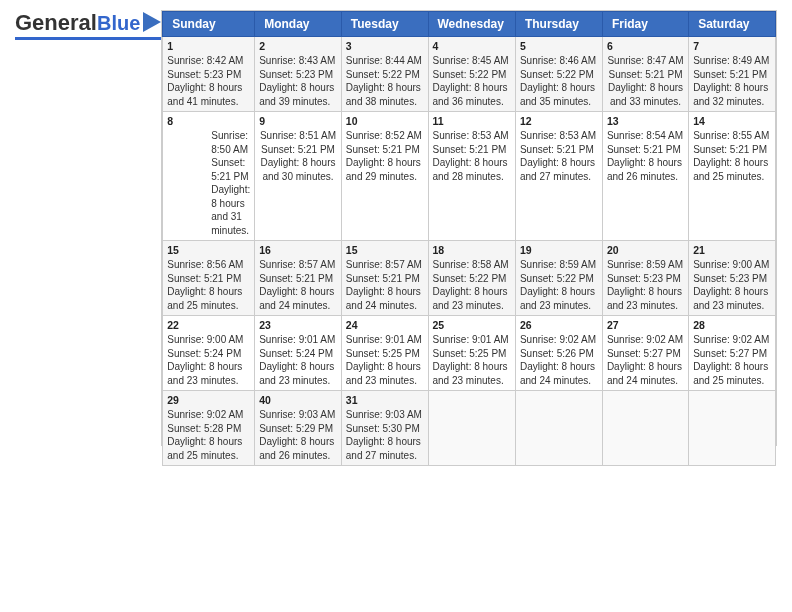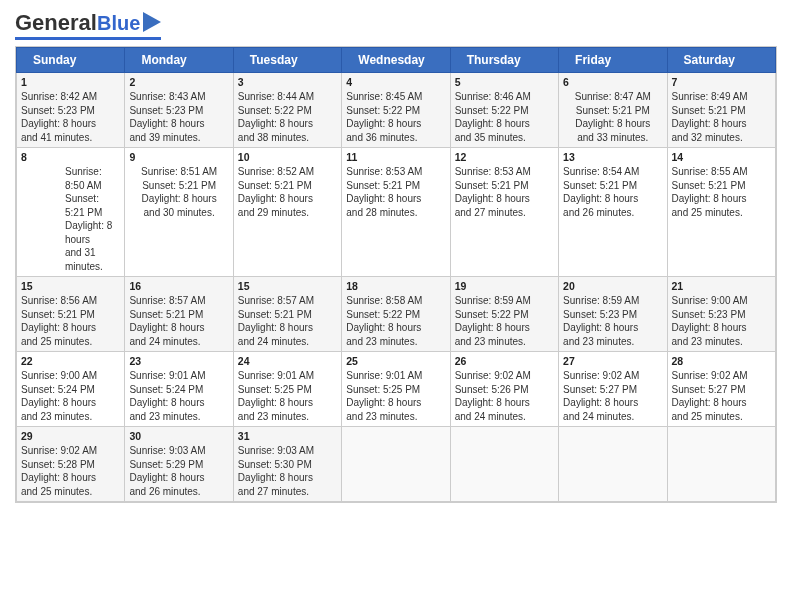--- a/index.html
+++ b/index.html
@@ -8,21 +8,20 @@
       height: 612px;
       font-family: Arial, sans-serif;
       background: #fff;
       overflow: hidden;
     }
     .page {
       width: 792px;
       height: 456px;
       padding: 10px 15px;
       display: flex;
-      flex-direction: column;
     }
     .header {
       display: flex;
       justify-content: space-between;
       align-items: flex-start;
       margin-bottom: 6px;
     }
     .logo {
       display: flex;
       flex-direction: column;
@@ -49,21 +48,21 @@
       font-size: 9.5px;
     }
     .calendar table {
       width: 100%;
       border-collapse: collapse;
       height: 100%;
     }
     .calendar thead tr th {
       background: #3a6ebf;
       color: #fff;
-      padding: 5px 16px;
+      padding: 5px 9px;
       text-align: left;
       font-size: 12px;
       font-weight: bold;
       border: 1px solid #2a5aaa;
     }
     .calendar tbody tr td {
       border: 1px solid #ccc;
       vertical-align: top;
       padding: 3px 4px;
       width: calc(100% / 7);
@@ -339,21 +338,21 @@
           </tr>
           <tr>
             <td>
               <span class="day-num">29</span>
               <div class="day-info" style="white-space: pre-line;">Sunrise: 9:02 AM
 Sunset: 5:28 PM
 Daylight: 8 hours
 and 25 minutes.</div>
             </td>
             <td>
-              <span class="day-num">30</span>
+              <span class="day-num">40</span>
               <div class="day-info" style="white-space: pre-line;">Sunrise: 9:03 AM
 Sunset: 5:29 PM
 Daylight: 8 hours
 and 26 minutes.</div>
             </td>
             <td>
               <span class="day-num">31</span>
               <div class="day-info" style="white-space: pre-line;">Sunrise: 9:03 AM
 Sunset: 5:30 PM
 Daylight: 8 hours

